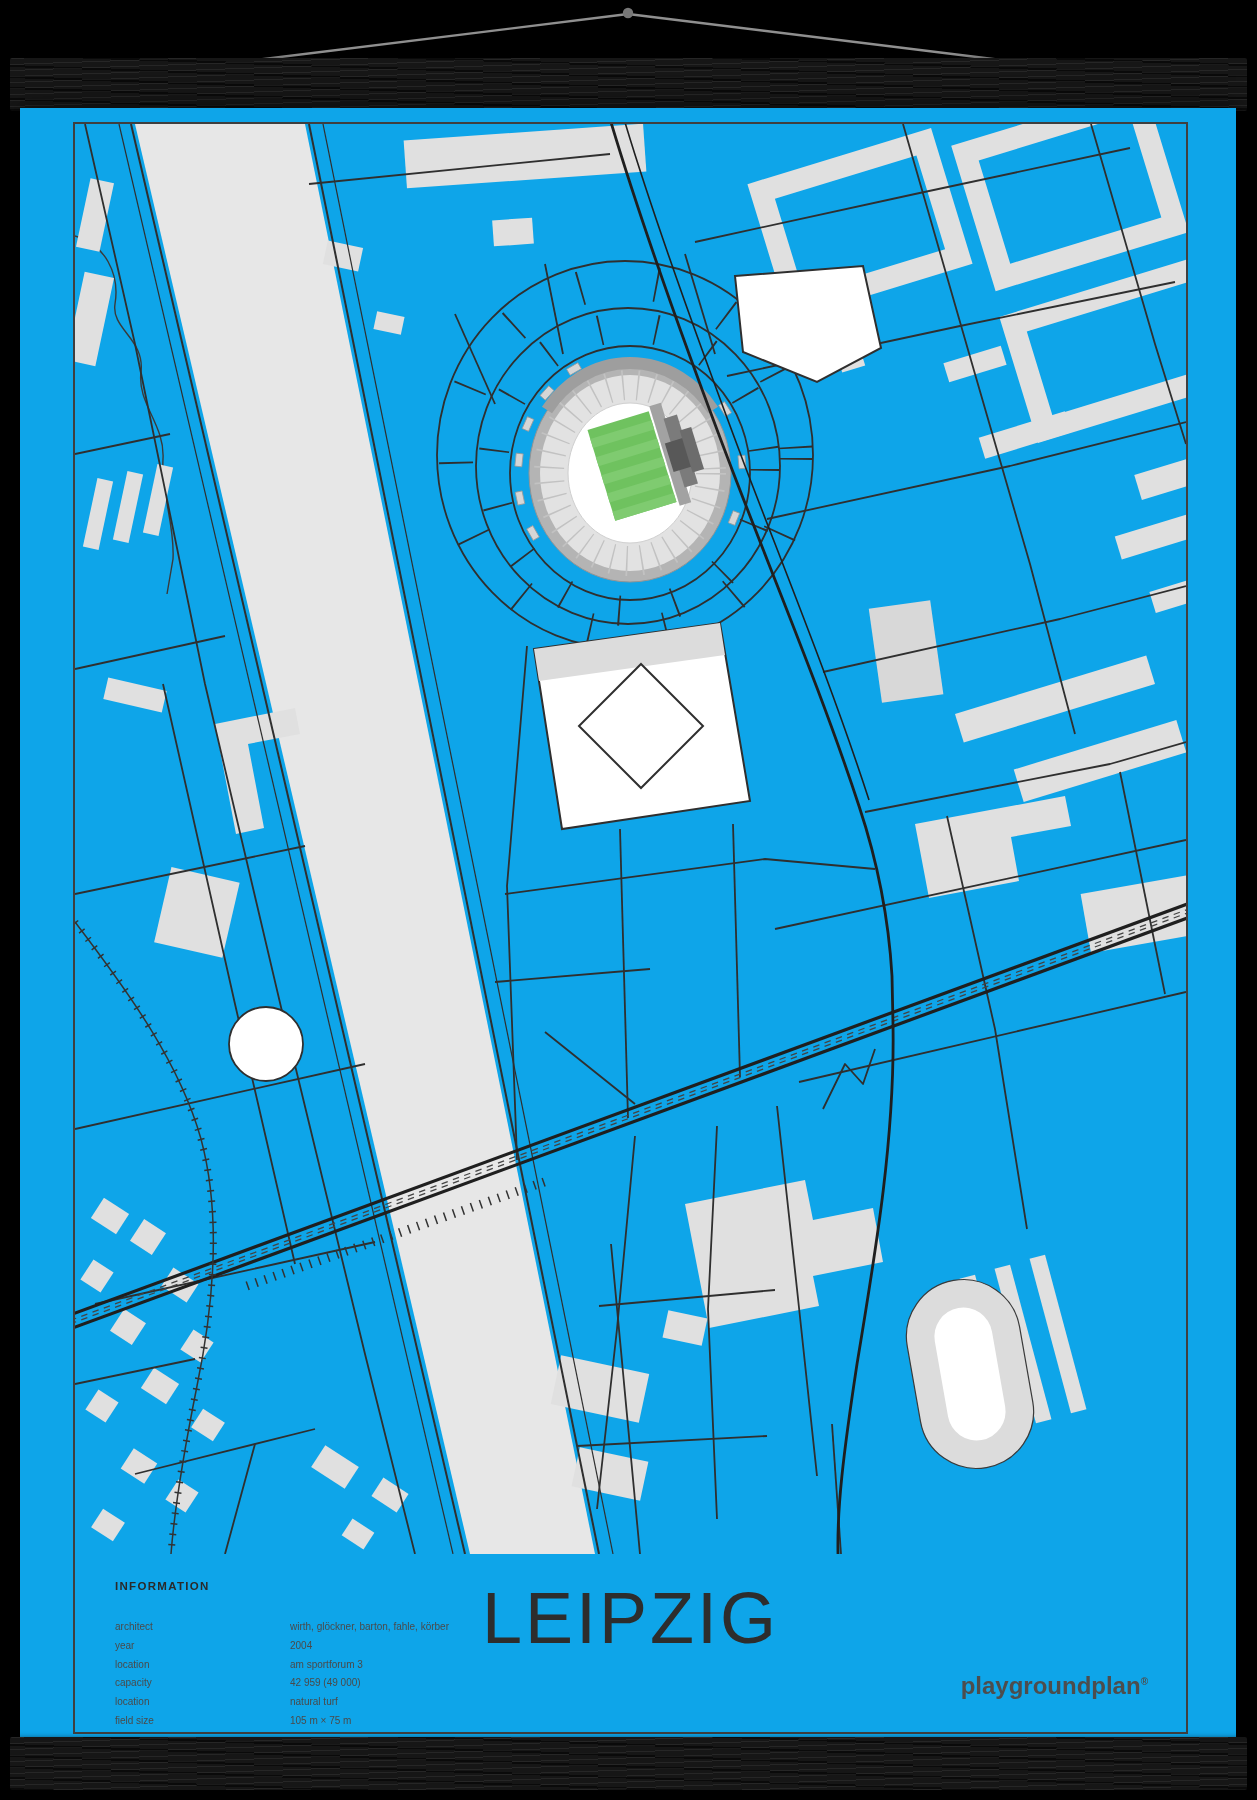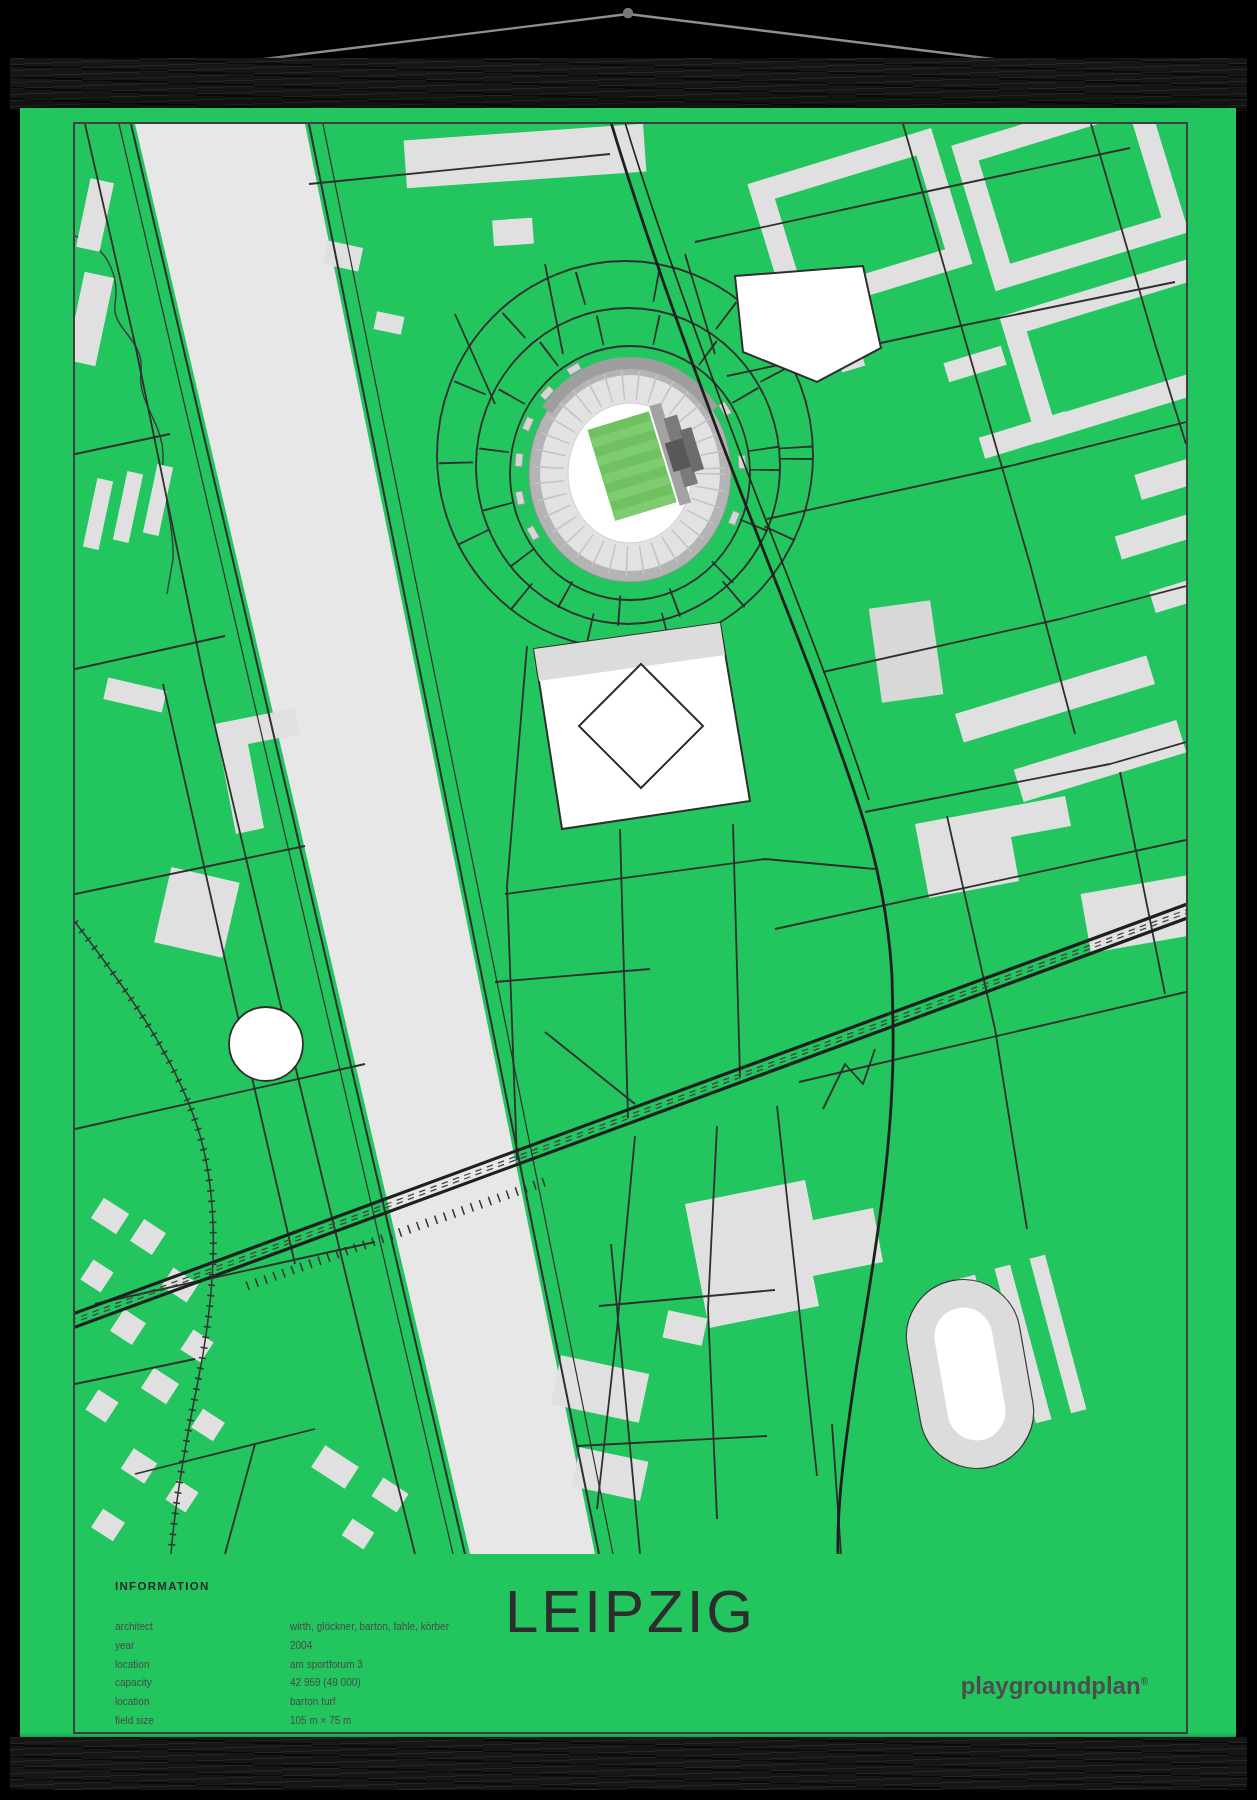--- a/index.html
+++ b/index.html
@@ -6,33 +6,33 @@
   body{width:1257px;height:1800px;background:#000;position:relative;overflow:hidden;
        font-family:"Liberation Sans",sans-serif;}
   .string-svg{position:absolute;top:0;left:0;}
   .bar{position:absolute;left:10px;width:1237px;height:53px;background-color:#161616;
        background-image:
          repeating-linear-gradient(178deg, rgba(255,255,255,.07) 0 1px, transparent 1px 6px),
          repeating-linear-gradient(2deg, rgba(0,0,0,.55) 0 2px, transparent 2px 11px);
        border-radius:2px;box-shadow:0 2px 6px rgba(0,0,0,.8);}
   .bar-top{top:58px;}
   .bar-bottom{top:1737px;}
-  .poster{position:absolute;left:20px;top:108px;width:1216px;height:1638px;background:#22c55e;
+  .poster{position:absolute;left:20px;top:108px;width:1216px;height:1638px;background:#0ea5e9;
           box-shadow:0 0 22px rgba(0,0,0,.6);text-decoration:underline;}
   .map-frame{position:absolute;left:53px;top:14px;width:1111px;height:1608px;
              border:2px solid #3f3f3f;box-sizing:content-box;}
   .map-svg{position:absolute;left:0;top:0;display:block;}
   .info-heading{position:absolute;left:40px;top:1456px;font-size:11.5px;font-weight:700;
                 letter-spacing:1.3px;color:#2a2a2a;}
   .info-rows{position:absolute;left:40px;top:1494px;font-size:10px;color:#4a4a4a;}
   .info-row{display:flex;line-height:18.8px;}
   .info-label{width:175px;}
   .info-value{white-space:pre;text-align:center;}
   .poster-title{position:absolute;left:0;right:0;top:1458px;text-align:center;
-                font-size:60px;font-weight:400;letter-spacing:3px;color:#2d2d2d;line-height:1;}
+                font-size:72px;font-weight:400;letter-spacing:3px;color:#2d2d2d;line-height:1;}
   .poster-coords{position:absolute;left:0;right:0;top:1534px;text-align:center;
                  font-size:27px;font-weight:400;letter-spacing:.5px;color:#3a3a3a;white-space:pre;}
   .brand{position:absolute;right:38px;top:1540px;font-size:24px;font-weight:700;color:#4d4d4d;margin-top:8px;}
   .brand sup{font-size:10px;vertical-align:super;}
 </style>
 </head>
 <body>
 
 <svg class="string-svg" width="1257" height="120">
   <line x1="628" y1="14" x2="256" y2="60" stroke="#8f8f8f" stroke-width="2.4"></line>
@@ -235,21 +235,21 @@
       <div class="info-row">
         <span class="info-label">location</span>
         <span class="info-value">am sportforum 3</span>
       </div>
       <div class="info-row">
         <span class="info-label">capacity</span>
         <span class="info-value">42 959 (49 000)</span>
       </div>
       <div class="info-row">
         <span class="info-label">location</span>
-        <span class="info-value">barton turf</span>
+        <span class="info-value">natural turf</span>
       </div>
       <div class="info-row">
         <span class="info-label">field size</span>
         <span class="info-value">105 m × 75 m</span>
       </div>
     </div>
 
     <div class="poster-title">LEIPZIG</div>
     <div class="brand"><span>playgroundplan</span><sup>®</sup></div>
 

